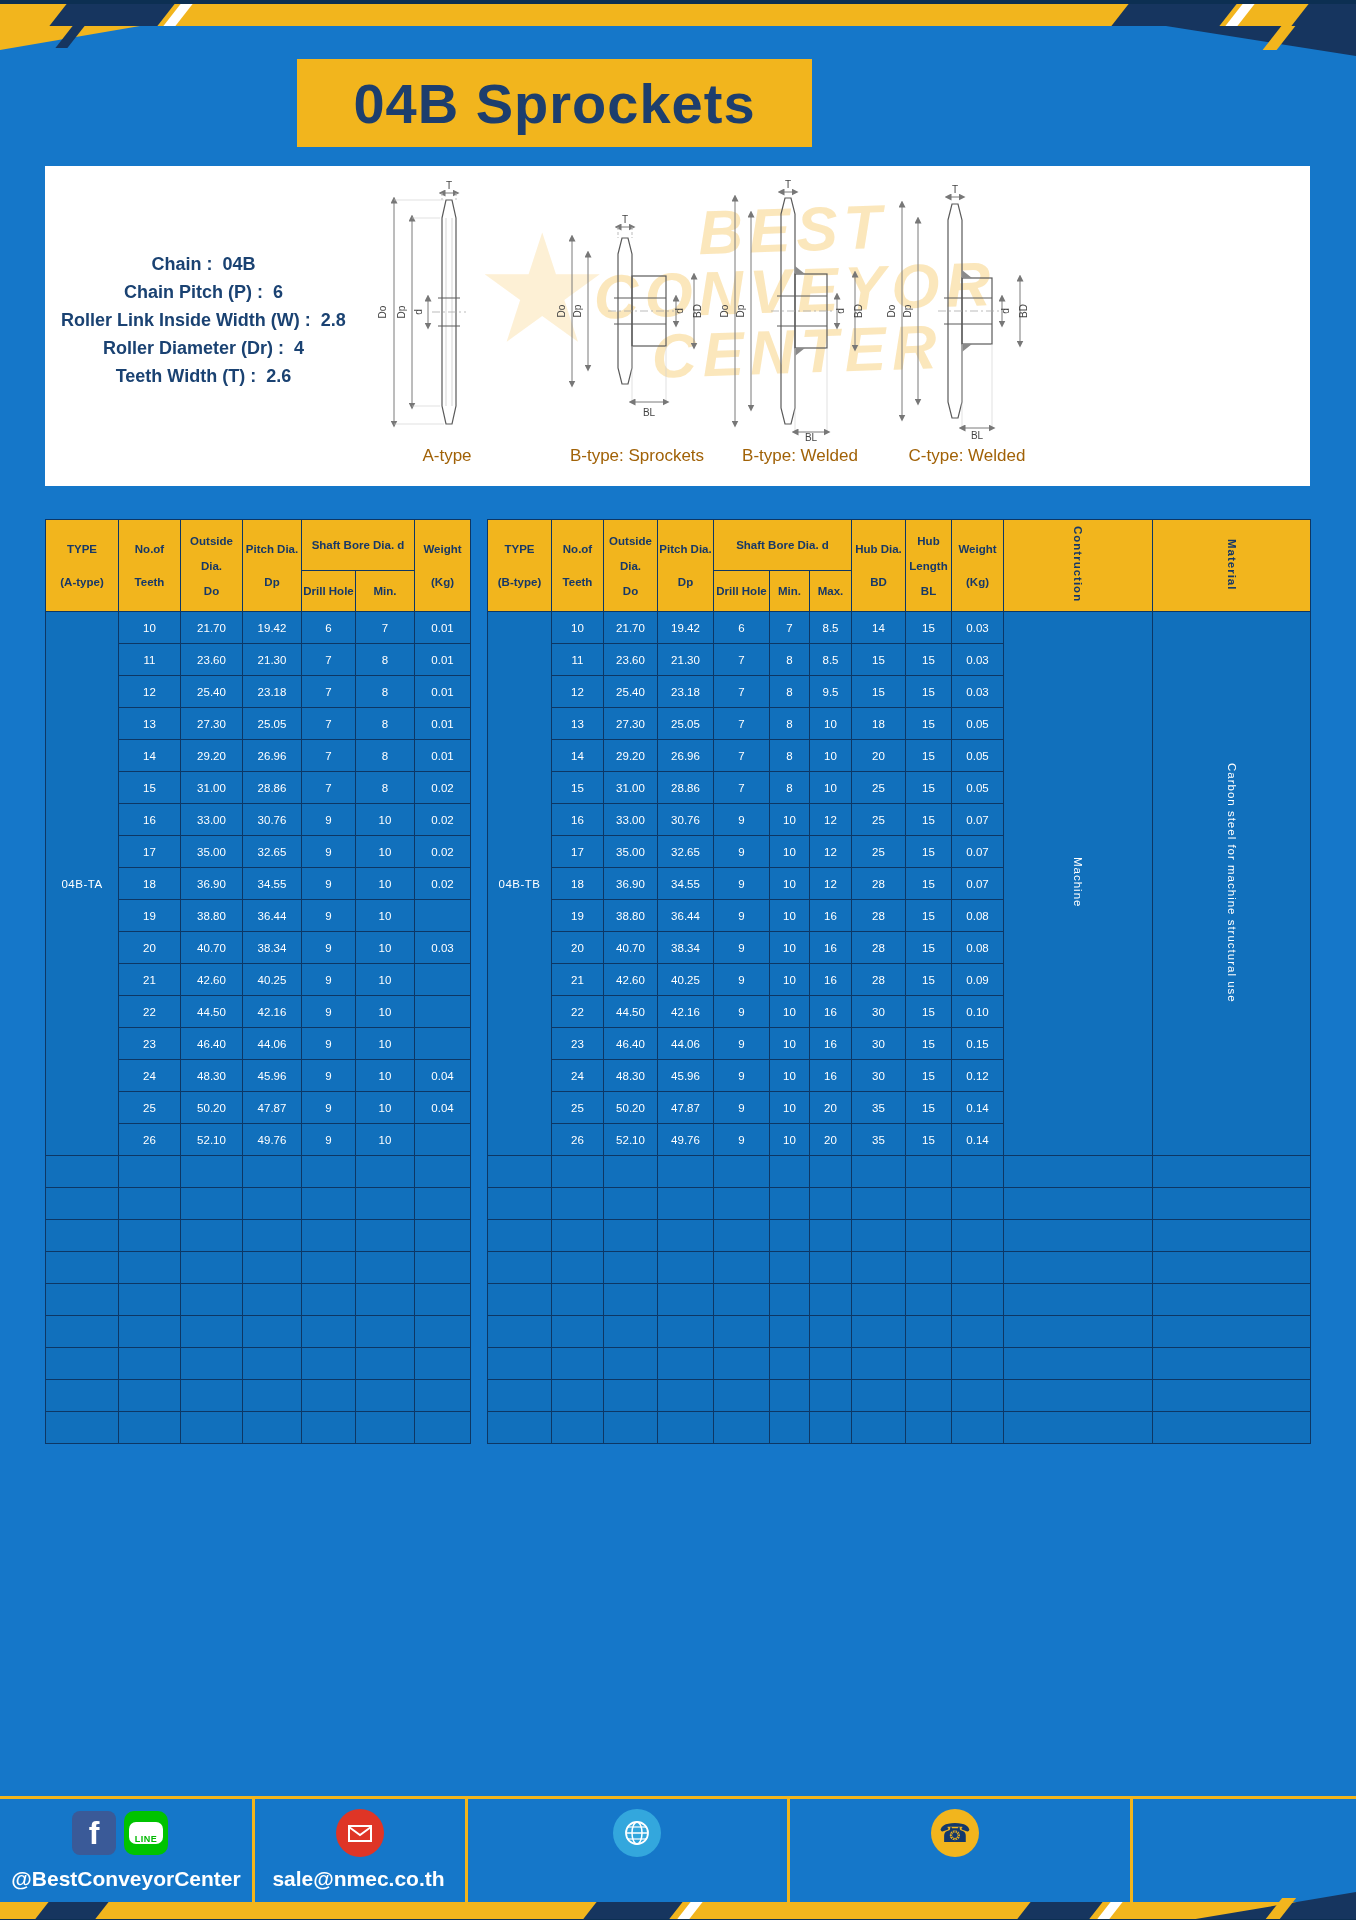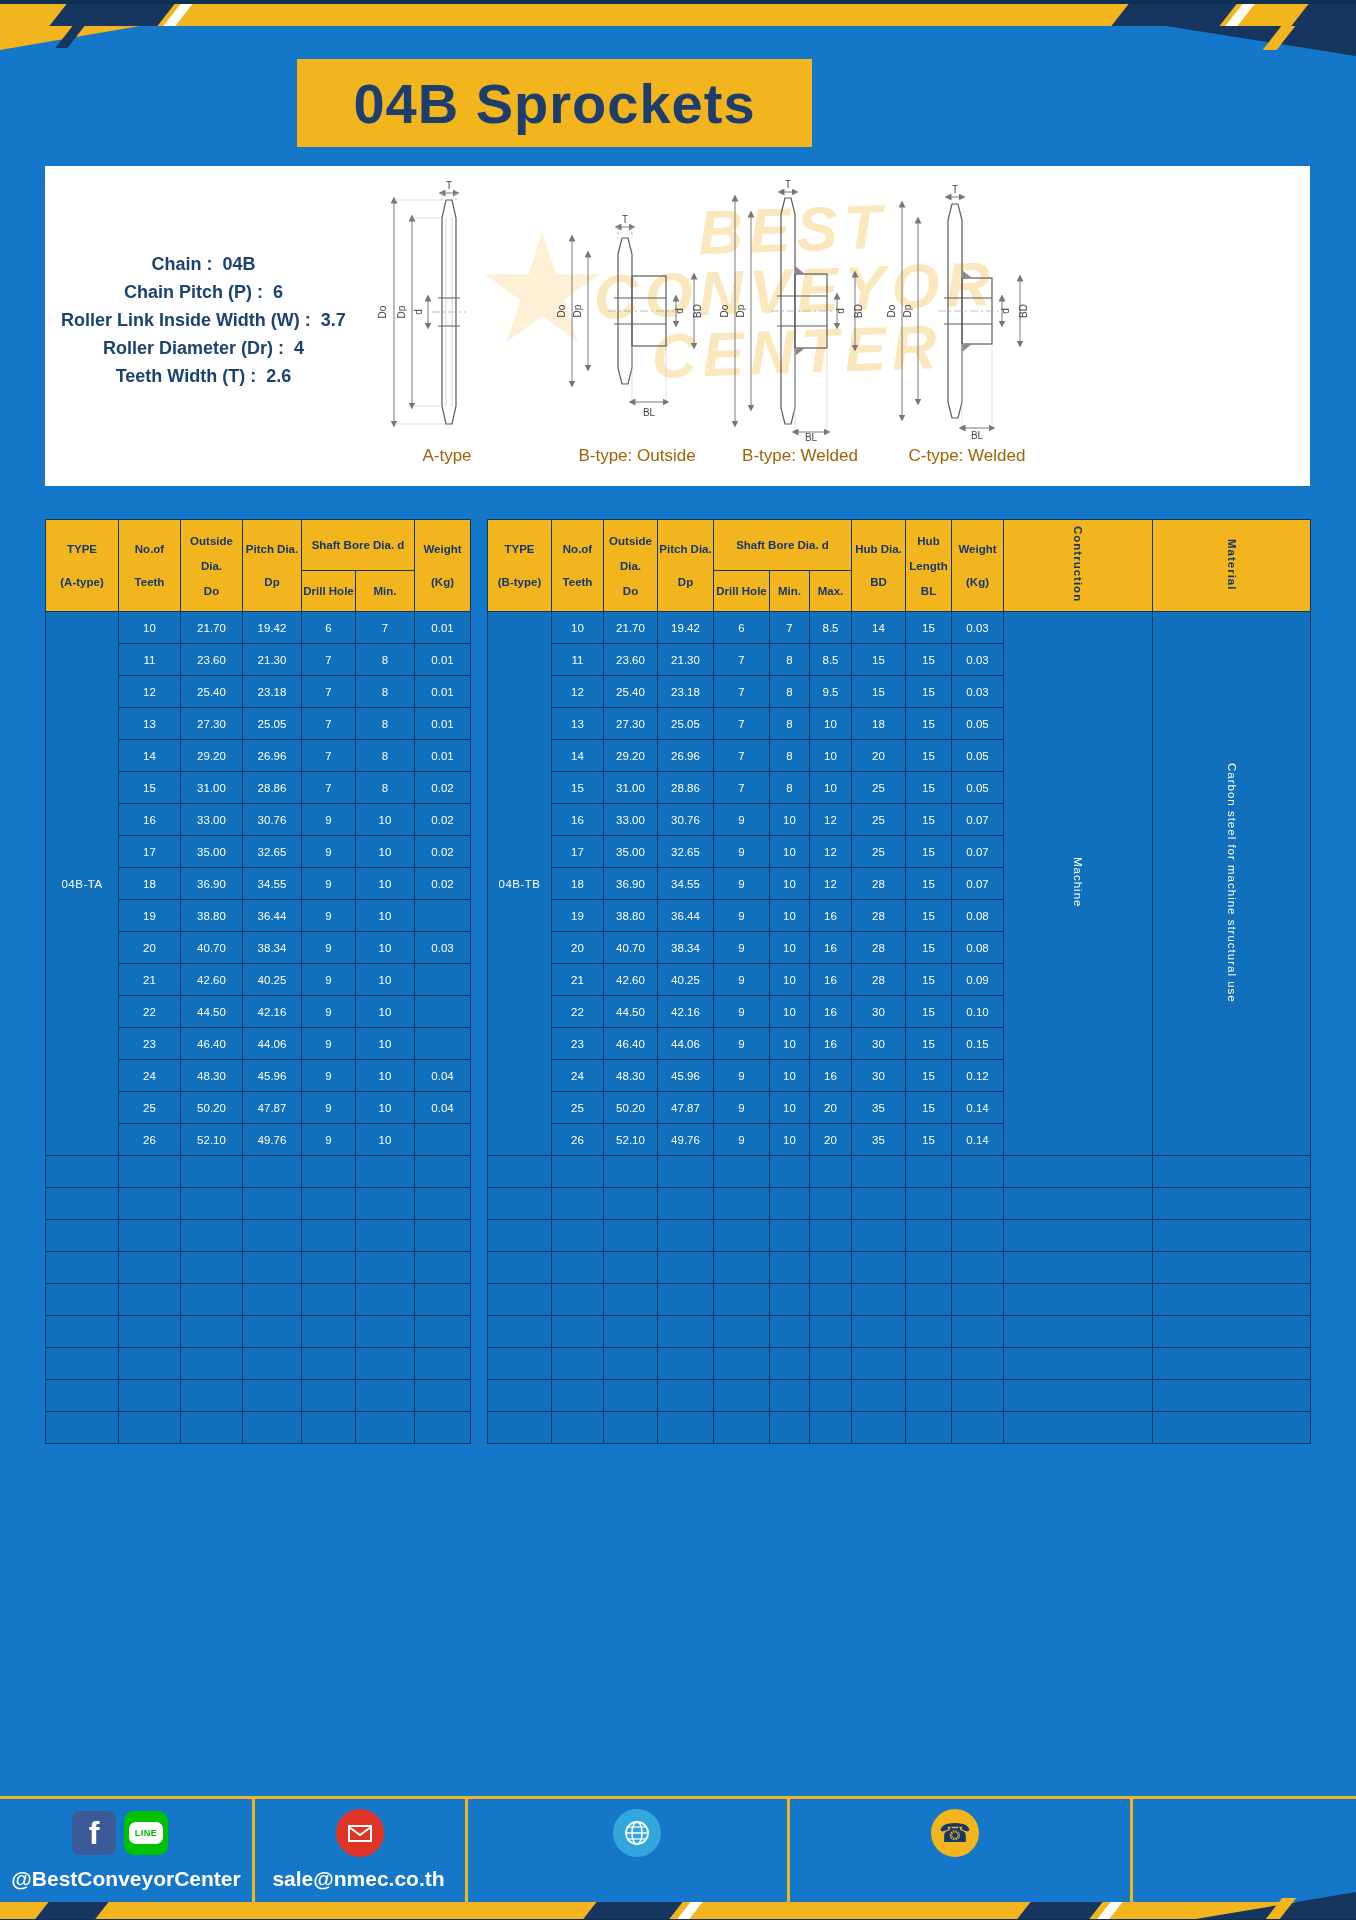--- a/index.html
+++ b/index.html
@@ -52,21 +52,21 @@
   td.type-cell{font-size:12px;letter-spacing:0.5px;}
   .vtext{writing-mode:vertical-rl;display:inline-block;letter-spacing:1px;}
 
   
   .footer-topline{position:absolute;left:0;top:1792px;width:100%;height:3px;background:#F2B51D;}
   .fdiv{position:absolute;top:1795px;width:3px;height:103px;background:#F2B51D;}
   .f-label{position:absolute;top:1858px;height:34px;line-height:34px;text-align:center;color:#ffffff;font-size:21px;font-weight:bold;}
   .ficon{position:absolute;display:flex;align-items:center;justify-content:center;}
   .fb{left:72px;top:1807px;width:44px;height:44px;background:#3a5a98;border-radius:8px;color:#ffffff;font-size:32px;font-weight:bold;}
   .line-ic{left:124px;top:1807px;width:44px;height:44px;background:#00c300;border-radius:10px;}
-  .line-bubble{width:34px;height:22px;background:#ffffff;border-radius:7px;display:flex;align-items:center;justify-content:center;font-size:9px;font-weight:bold;color:#00b900;letter-spacing:0.5px;}
+  .line-bubble{width:34px;height:22px;background:#ffffff;border-radius:7px;display:flex;align-items:flex-end;justify-content:center;font-size:9px;font-weight:bold;color:#00b900;letter-spacing:0.5px;}
   .mail{left:336px;top:1805px;width:48px;height:48px;background:#df3526;border-radius:50%;}
   .globe{left:613px;top:1805px;width:48px;height:48px;background:#33a7dd;border-radius:50%;}
   .phone{left:931px;top:1805px;width:48px;height:48px;background:#F2B51D;border-radius:50%;color:#14386b;font-size:26px;}
 </style>
 </head>
 <body>
 
 <div class="page">
 
   <div class="band band-top">
@@ -89,21 +89,21 @@
     <div class="wm-star">★</div>
     <div class="watermark">
       <div class="wm-line">BEST</div>
       <div class="wm-line">CONVEYOR</div>
       <div class="wm-line">CENTER</div>
     </div>
 
     <div class="specs">
       <div class="spec-line">Chain :  04B</div>
       <div class="spec-line">Chain Pitch (P) :  6</div>
-      <div class="spec-line">Roller Link Inside Width (W) :  3.7</div>
+      <div class="spec-line">Roller Link Inside Width (W) :  2.8</div>
       <div class="spec-line">Roller Diameter (Dr) :  4</div>
       <div class="spec-line">Teeth Width (T) :  2.6</div>
     </div>
 
     <figure class="fig" id="fig1">
       <svg width="150" height="262" viewBox="0 0 150 262">
         <defs>
             <marker id="ar1" markerWidth="7" markerHeight="7" refX="3.5" refY="3.5" orient="auto-start-reverse">
               <path d="M0,0L7,3.5L0,7Z" fill="#777"></path>
             </marker>
@@ -154,21 +154,21 @@
         <text transform="rotate(-90 29 131)" x="29" y="131" text-anchor="middle" font-size="10" fill="#444">Dp</text>
         <line x1="124" y1="118" x2="124" y2="144" stroke="#7a7a7a" marker-start="url(#ar2)" marker-end="url(#ar2)"></line>
         <text transform="rotate(-90 131 131)" x="131" y="131" text-anchor="middle" font-size="10" fill="#444">d</text>
         <line x1="142" y1="96" x2="142" y2="166" stroke="#7a7a7a" marker-start="url(#ar2)" marker-end="url(#ar2)"></line>
         <text transform="rotate(-90 149 131)" x="149" y="131" text-anchor="middle" font-size="10" fill="#444">BD</text>
         <line x1="80" y1="166" x2="80" y2="222" stroke="#ccc" stroke-width="0.6"></line>
         <line x1="114" y1="166" x2="114" y2="222" stroke="#ccc" stroke-width="0.6"></line>
         <line x1="80" y1="222" x2="114" y2="222" stroke="#7a7a7a" marker-start="url(#ar2)" marker-end="url(#ar2)"></line>
         <text x="97" y="236" text-anchor="middle" font-size="10" fill="#444">BL</text>
       </svg>
-      <figcaption>B-type: Outside</figcaption>
+      <figcaption>B-type: Sprockets</figcaption>
     </figure>
 
     <figure class="fig" id="fig3">
       <svg width="170" height="262" viewBox="0 0 170 262">
         <defs>
             <marker id="ar3" markerWidth="7" markerHeight="7" refX="3.5" refY="3.5" orient="auto-start-reverse">
               <path d="M0,0L7,3.5L0,7Z" fill="#777"></path>
             </marker>
           </defs>
         <text x="73" y="8" text-anchor="middle" font-size="10" fill="#444">T</text>

